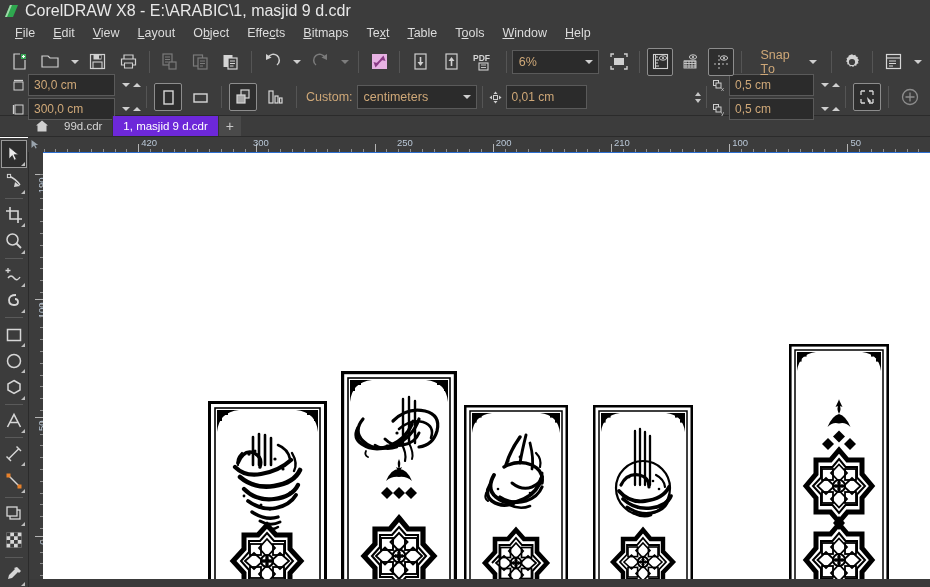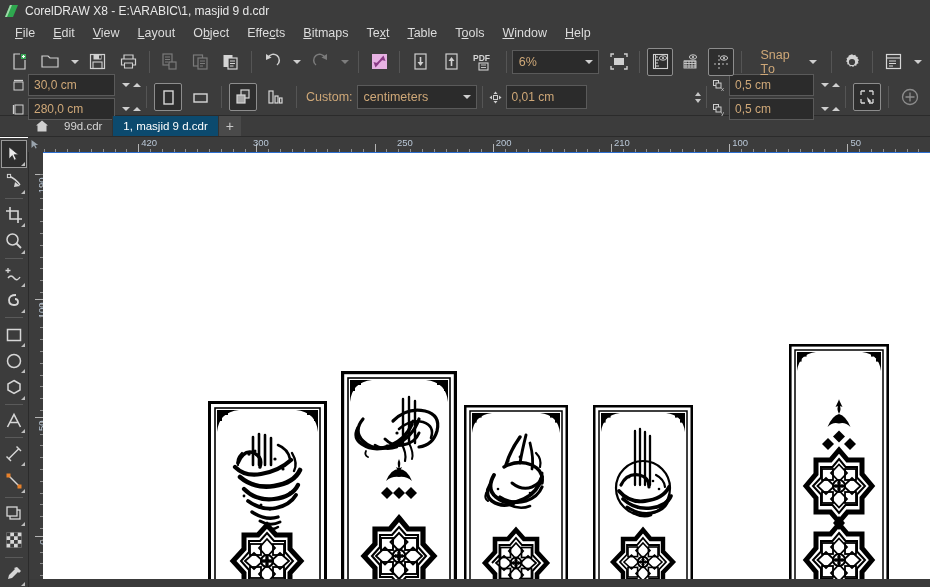--- a/index.html
+++ b/index.html
@@ -8,21 +8,21 @@
     background:#3a3a3a;
     font-family:"Liberation Sans", sans-serif;
     font-size:12px;color:#d8d8d8;
     -webkit-font-smoothing:antialiased;
   }
   .app{position:relative;width:930px;height:587px;}
 
   
   .titlebar{height:22px;background:#3c3c3c;display:flex;align-items:center;padding-left:4px;}
   .app-logo{width:15px;height:15px;margin-right:6px;position:relative;}
-  .title-text{font-size:12px;color:#e8e8e8;}
+  .title-text{font-size:16px;color:#e8e8e8;}
 
   
   .menubar{height:22px;background:#3c3c3c;display:flex;align-items:center;padding-left:6px;}
   .menu-item{padding:3px 9px;font-size:12.5px;color:#dcdcdc;cursor:default;}
   .menu-item u{text-decoration:underline;}
 
   
   .toolbar{height:35px;background:#3c3c3c;display:flex;align-items:center;padding:0 4px;}
   .tb2{height:36px;background:#3c3c3c;display:flex;align-items:center;padding:0 4px;border-bottom:1px solid #2b2b2b;}
   .tbtn{width:26px;height:26px;margin:0 2px;display:flex;align-items:center;justify-content:center;border:1px solid transparent;border-radius:2px;position:relative;}
@@ -40,21 +40,21 @@
           color:#cfa878;font-size:12px;padding:0 2px 0 5px;}
   .spin{display:flex;flex-direction:column;margin-left:auto;padding-left:3px;}
   .spin i{display:block;width:0;height:0;border-left:3px solid transparent;border-right:3px solid transparent;}
   .spin i.dn{border-top:4px solid #c6c6c6;margin-bottom:2px;}
   .spin i.up{border-bottom:4px solid #c6c6c6;}
   .spin2{display:flex;align-items:center;margin-left:auto;padding-left:2px;gap:3px;}
 
   
   .tabbar{height:20px;background:#3c3c3c;display:flex;align-items:stretch;padding-left:30px;border-bottom:1px solid #2b2b2b;}
   .tab{display:flex;align-items:center;padding:0 10px;font-size:11.5px;color:#d5d5d5;border-right:1px solid #333;}
-  .tab.active{background:#0c4a6e;color:#fff;}
+  .tab.active{background:#6d28d9;color:#fff;}
   .tab-home{display:flex;align-items:center;justify-content:center;width:24px;}
   .tab-plus{display:flex;align-items:center;justify-content:center;width:22px;background:#4a4a4a;color:#c9c9c9;font-size:14px;}
 
   
   .workspace{position:relative;height:442px;background:#fff;}
   .ruler-h{position:absolute;left:28px;top:0;right:0;height:15px;background:#3c3c3c;border-bottom:1px solid #2b2b2b;overflow:hidden;}
   .ruler-v{position:absolute;left:28px;top:15px;width:15px;bottom:0;background:#3c3c3c;border-right:1px solid #2b2b2b;overflow:hidden;}
   .ruler-corner{position:absolute;left:28px;top:0;width:15px;height:15px;background:#3c3c3c;z-index:4;display:flex;align-items:center;justify-content:center;}
   .rtick{position:absolute;bottom:0;width:1px;height:4px;background:#8f8f8f;}
   .rtick.maj{height:8px;background:#b4b4b4;}
@@ -322,21 +322,21 @@
           </div>
       </div>
       <div style="display:flex;align-items:center;gap:3px">
         <span>
           <svg width="13" height="13" viewBox="0 0 13 13">
               <rect x="3" y="2" width="8" height="9" fill="none" stroke="#cfcfcf" stroke-width="1"></rect>
               <path d="M1.5 2 v9" stroke="#cfcfcf" stroke-width="1.3"></path>
             </svg>
         </span>
         <div class="numbox" style="width:78px">
-          <span>280,0 cm</span>
+          <span>300,0 cm</span>
         </div>
         <div class="spin2">
             <i class="caret" style="display:block"></i>
             <i style="display:block;width:0;height:0;border-left:4px solid transparent;border-right:4px solid transparent;border-bottom:4px solid #cfcfcf"></i>
           </div>
       </div>
     </div>
 
     <div class="sep"></div>
 

